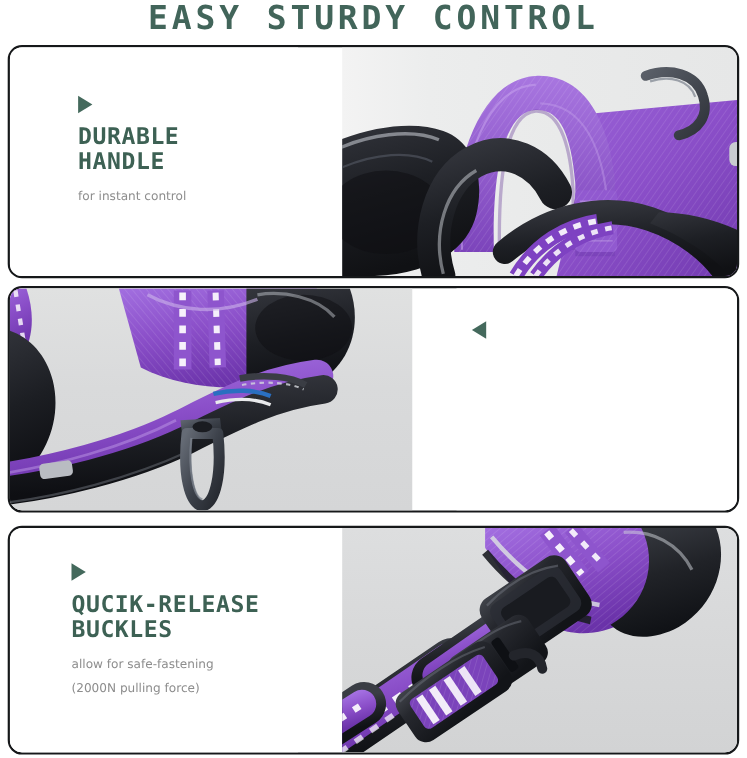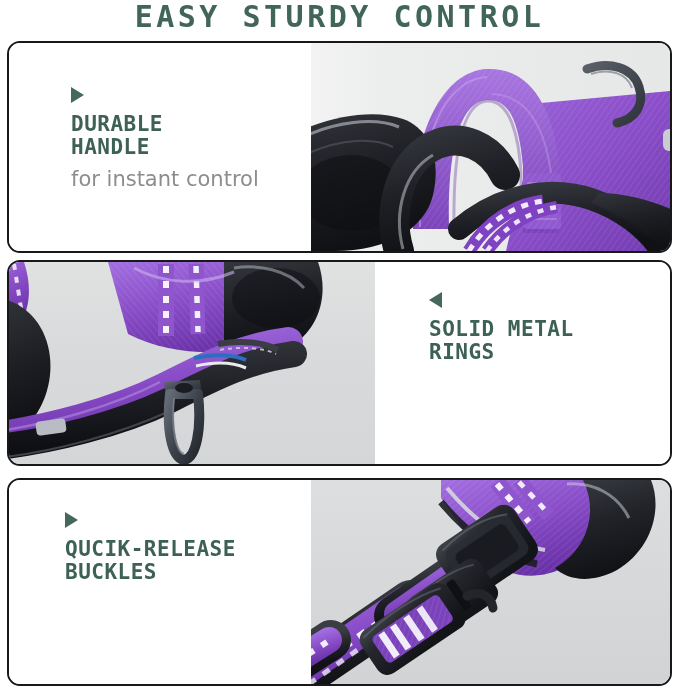--- a/index.html
+++ b/index.html
@@ -57,21 +57,21 @@
     font-size:21px;
     line-height:23px;
     letter-spacing:0.5px;
     color:#3d6154;
     white-space:pre-line;
     margin:0 0 9px 0;
   }
   .body{
     font-family:"DejaVu Sans","Liberation Sans",sans-serif;
     font-weight:400;
-    font-size:21px;
+    font-size:11px;
     line-height:22px;
     color:#8d8d8d;
     white-space:pre-line;
     margin:0;
   }
 
   
   .photo{position:absolute;inset:0;}
   .bg-grad-1{
     position:absolute;inset:0;
@@ -245,36 +245,36 @@
             <path d="M182 132 C178 168 184 196 196 198 C208 196 214 168 210 132 Z" fill="none" stroke="url(#ring2)" stroke-width="10" stroke-linejoin="round"></path>
             <path d="M186 136 C183 166 188 190 196 192" fill="none" stroke="#7d848f" stroke-opacity="0.75" stroke-width="2"></path>
             <ellipse cx="196" cy="126" rx="9" ry="5" fill="#1a1c21"></ellipse>
           </svg>
         </div>
       </div>
 
       <div class="txt-side" style="width:255px;">
         <div class="txt-pad" style="left:14px;top:30px;width:235px;">
           <div class="marker left"></div>
-          <div class="heading">SOLID METAL
-RINGS</div>
         </div>
       </div>
 
     </div>
   </div>
 
   <div class="panel" id="panel3">
     <div class="panel-inner">
 
       <div class="txt-side" style="width:262px;">
         <div class="txt-pad" style="left:56px;top:32px;width:225px;">
           <div class="marker right"></div>
           <div class="heading">QUCIK-RELEASE
 BUCKLES</div>
+          <div class="body">allow for safe-fastening
+(2000N pulling force)</div>
         </div>
       </div>
 
       <div class="img-side">
         <div class="photo">
           <div class="bg-grad-3"></div>
           <svg viewBox="0 0 399 204" preserveAspectRatio="xMidYMid slice">
             <defs>
               <linearGradient id="pu3" x1="0" y1="0" x2="0.5" y2="1">
                 <stop offset="0" stop-color="#a36fe1"></stop>

